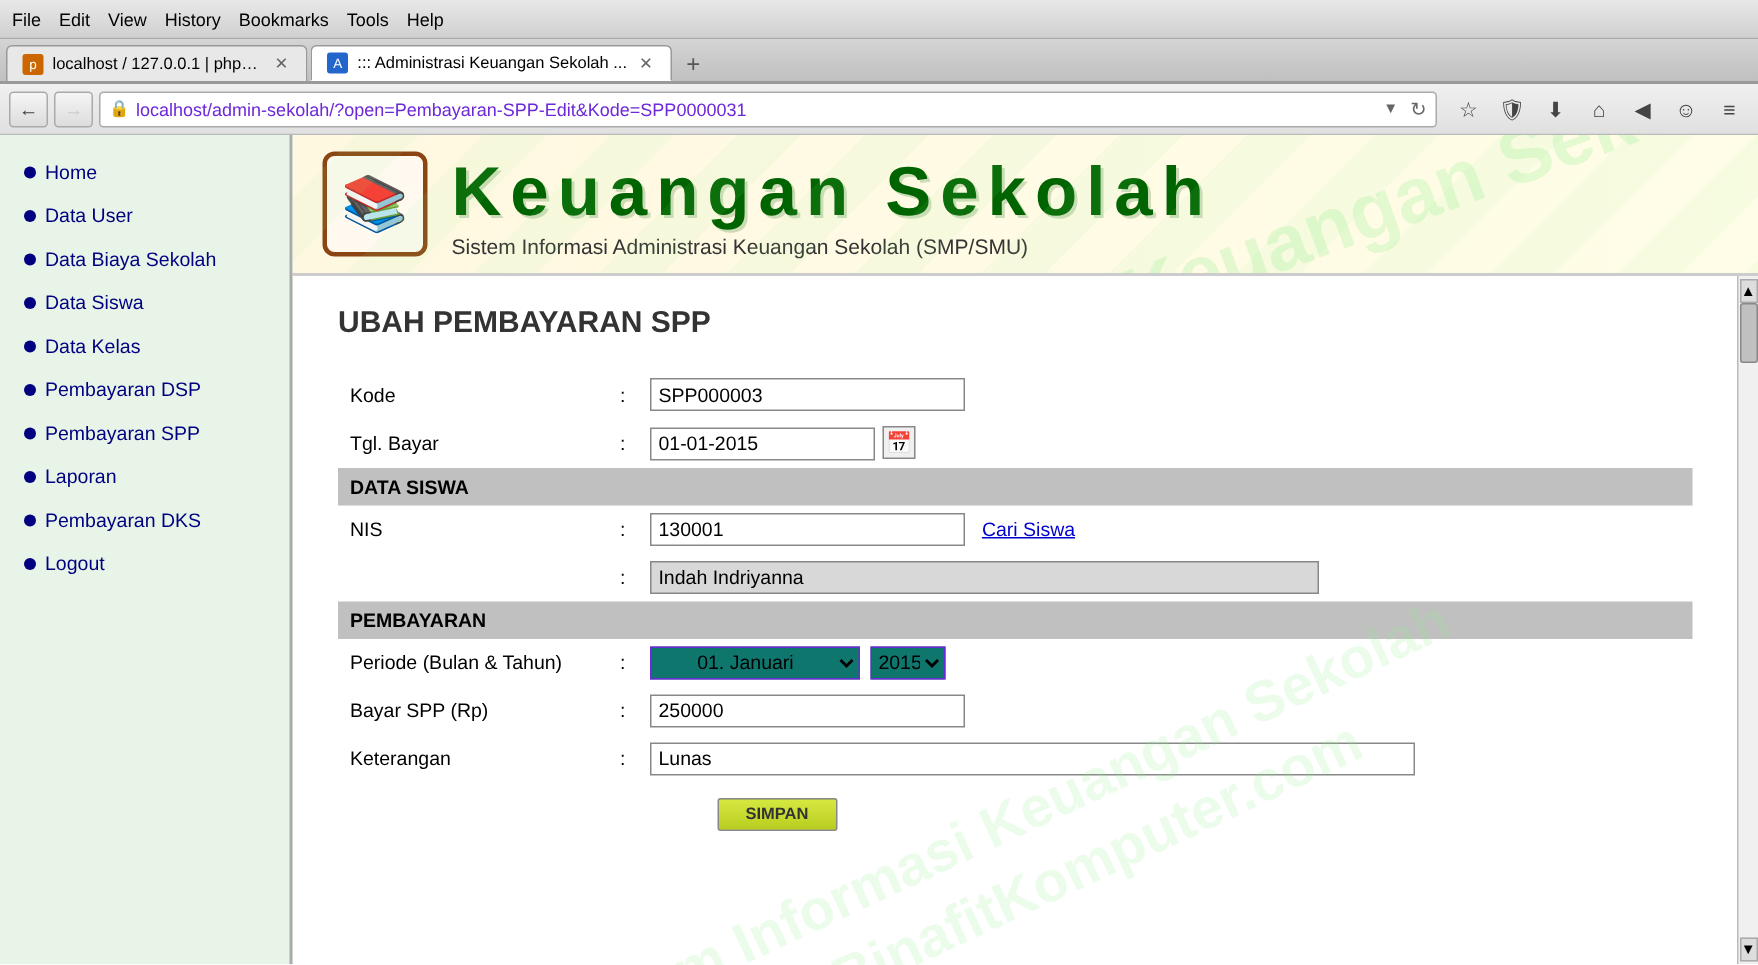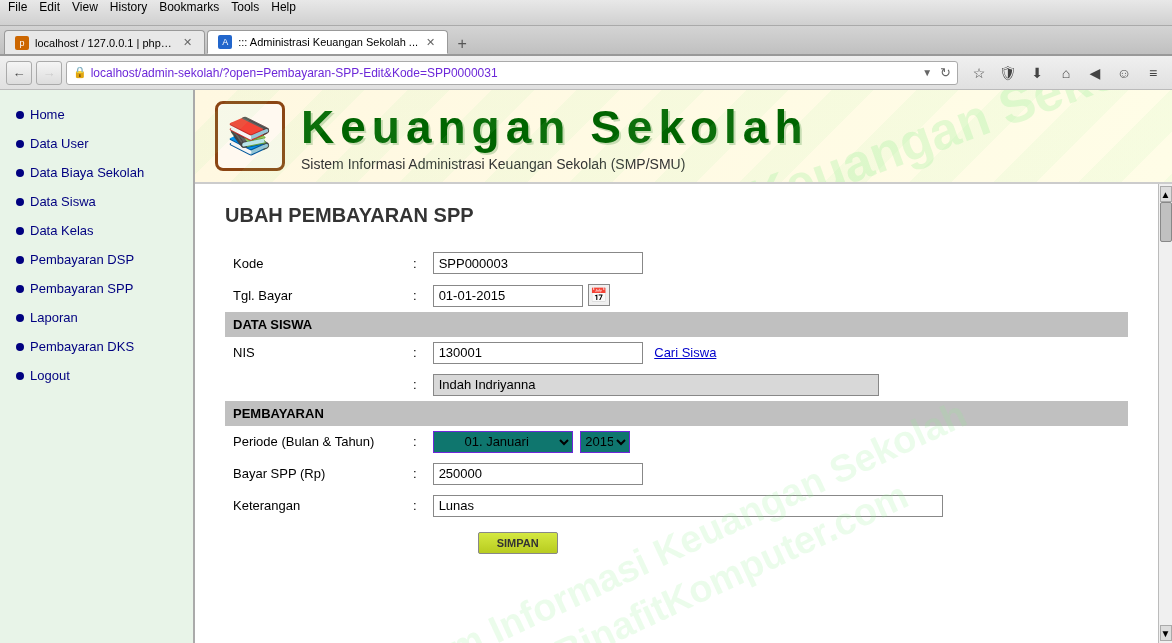--- a/index.html
+++ b/index.html
@@ -3,21 +3,21 @@
   <meta charset="utf-8">
   <style>
     * { margin: 0; padding: 0; box-sizing: border-box; }
     body { font-family: Arial, sans-serif; font-size: 13px; background: #fff; width: 1172px; height: 643px; overflow: hidden; }
 
     
     .browser-titlebar {
       background: linear-gradient(to bottom, #e8e8e8, #d0d0d0);
       height: 26px;
       display: flex;
-      align-items: flex-start;
+      align-items: center;
       padding: 0 8px;
       border-bottom: 1px solid #aaa;
     }
     .browser-menu {
       display: flex;
       gap: 12px;
       font-size: 12px;
       color: #000;
     }
     .browser-menu span { cursor: pointer; }

